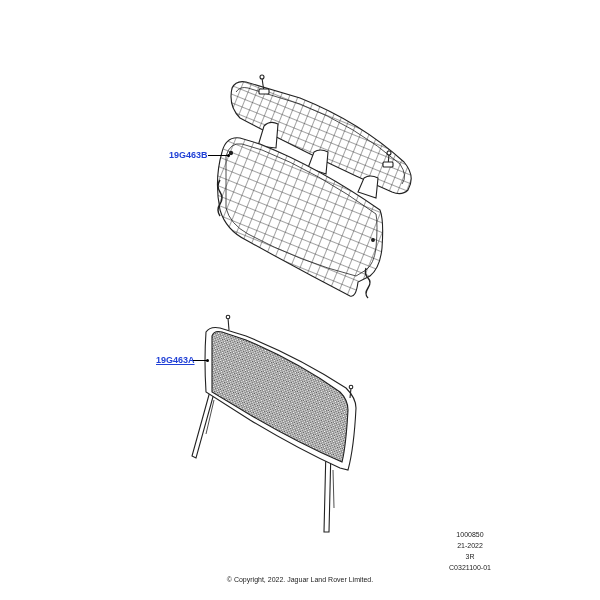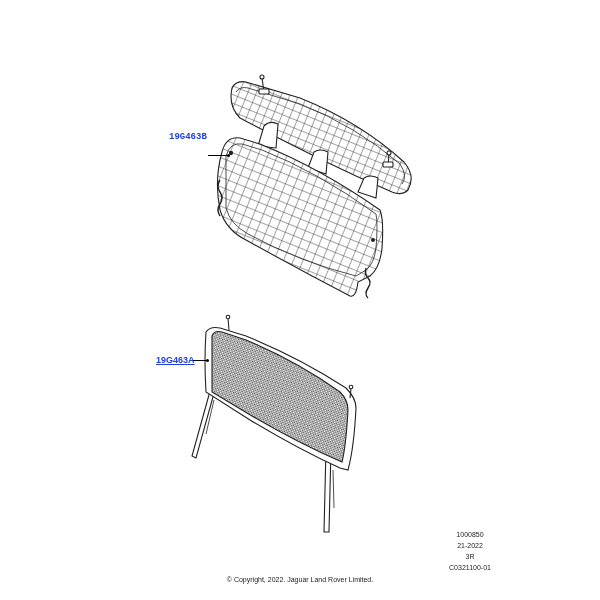--- a/index.html
+++ b/index.html
@@ -82,21 +82,21 @@
       <line x1="228" y1="318" x2="229" y2="330"></line>
       <circle cx="228" cy="317" r="1.8" fill="#fff"></circle>
     </g>
     <g>
       <line x1="351" y1="388" x2="350" y2="398"></line>
       <circle cx="351" cy="387" r="1.8" fill="#fff"></circle>
     </g>
   </g>
 </svg>
 
-<div class="callout" style="left:169px; top:132px;font-family:Liberation Mono, monospace;">19G463B</div>
+<div class="callout" style="left:169px; top:150px;">19G463B</div>
 <div class="leader" style="left:208px; top:155px; width:20px;"></div>
 <div class="leader-dot" style="left:227px; top:154px;"></div>
 
 <div class="callout" style="left:156px; top:355px;text-decoration:underline;">19G463A</div>
 <div class="leader" style="left:193px; top:360px; width:14px;"></div>
 <div class="leader-dot" style="left:206px; top:359px;"></div>
 
 <div class="meta" style="left:430px; top:529px; width:80px;">
   <div>1000850</div>
   <div>21-2022</div>

